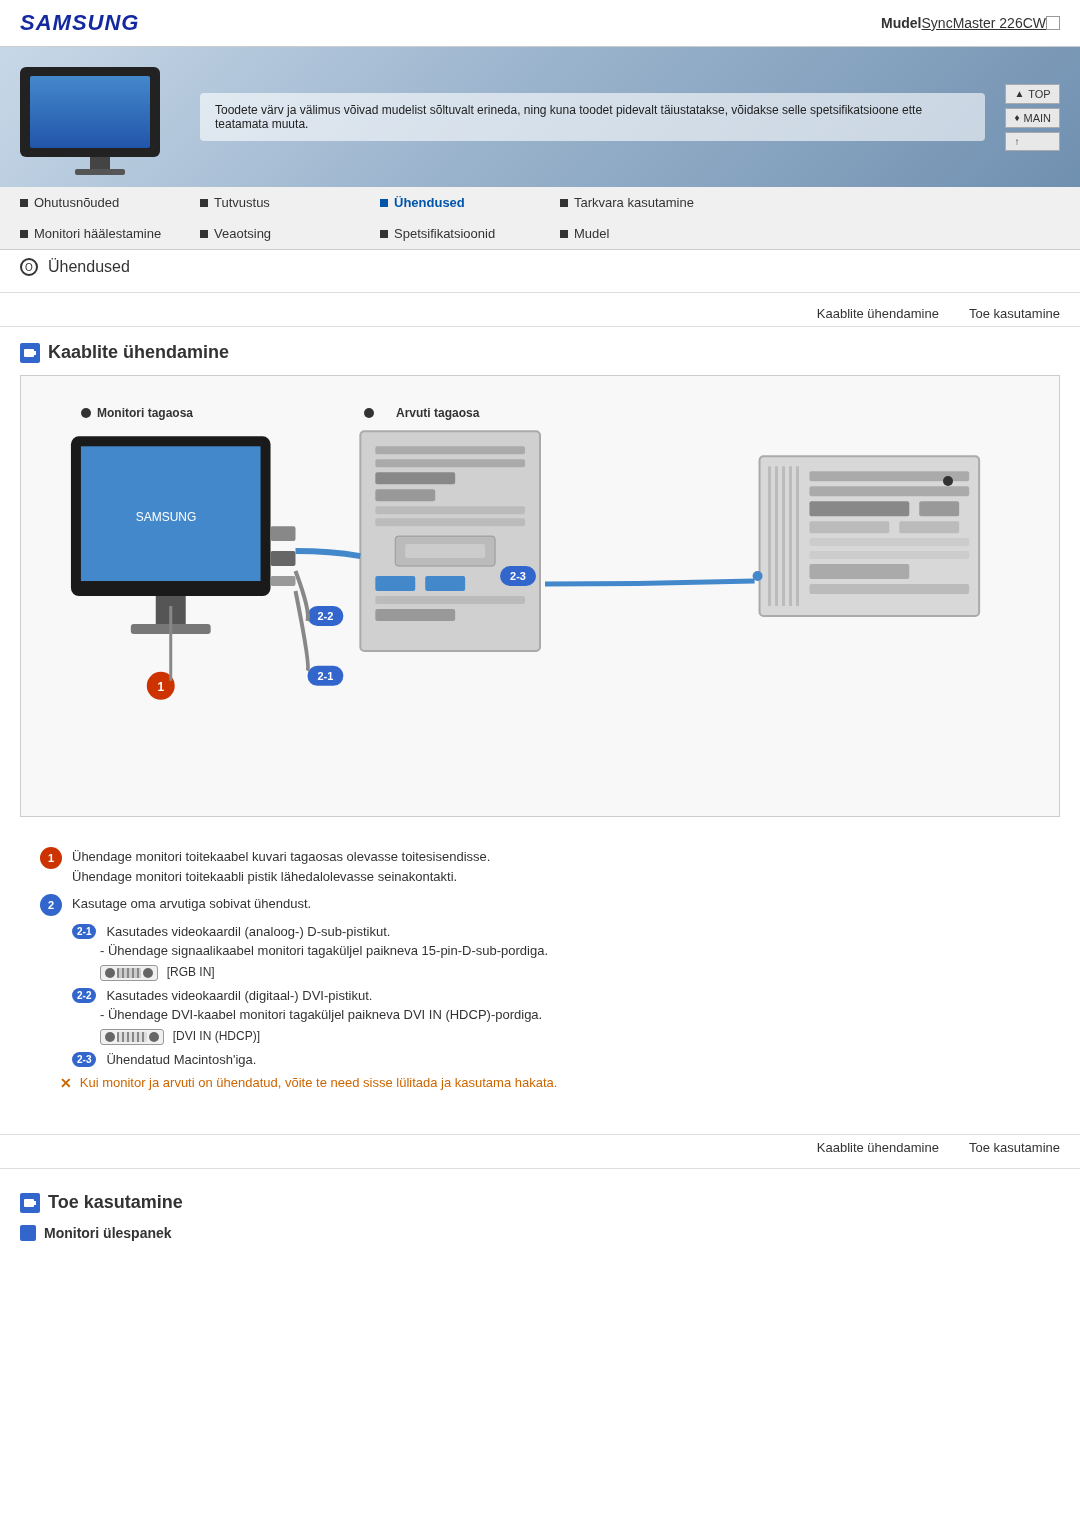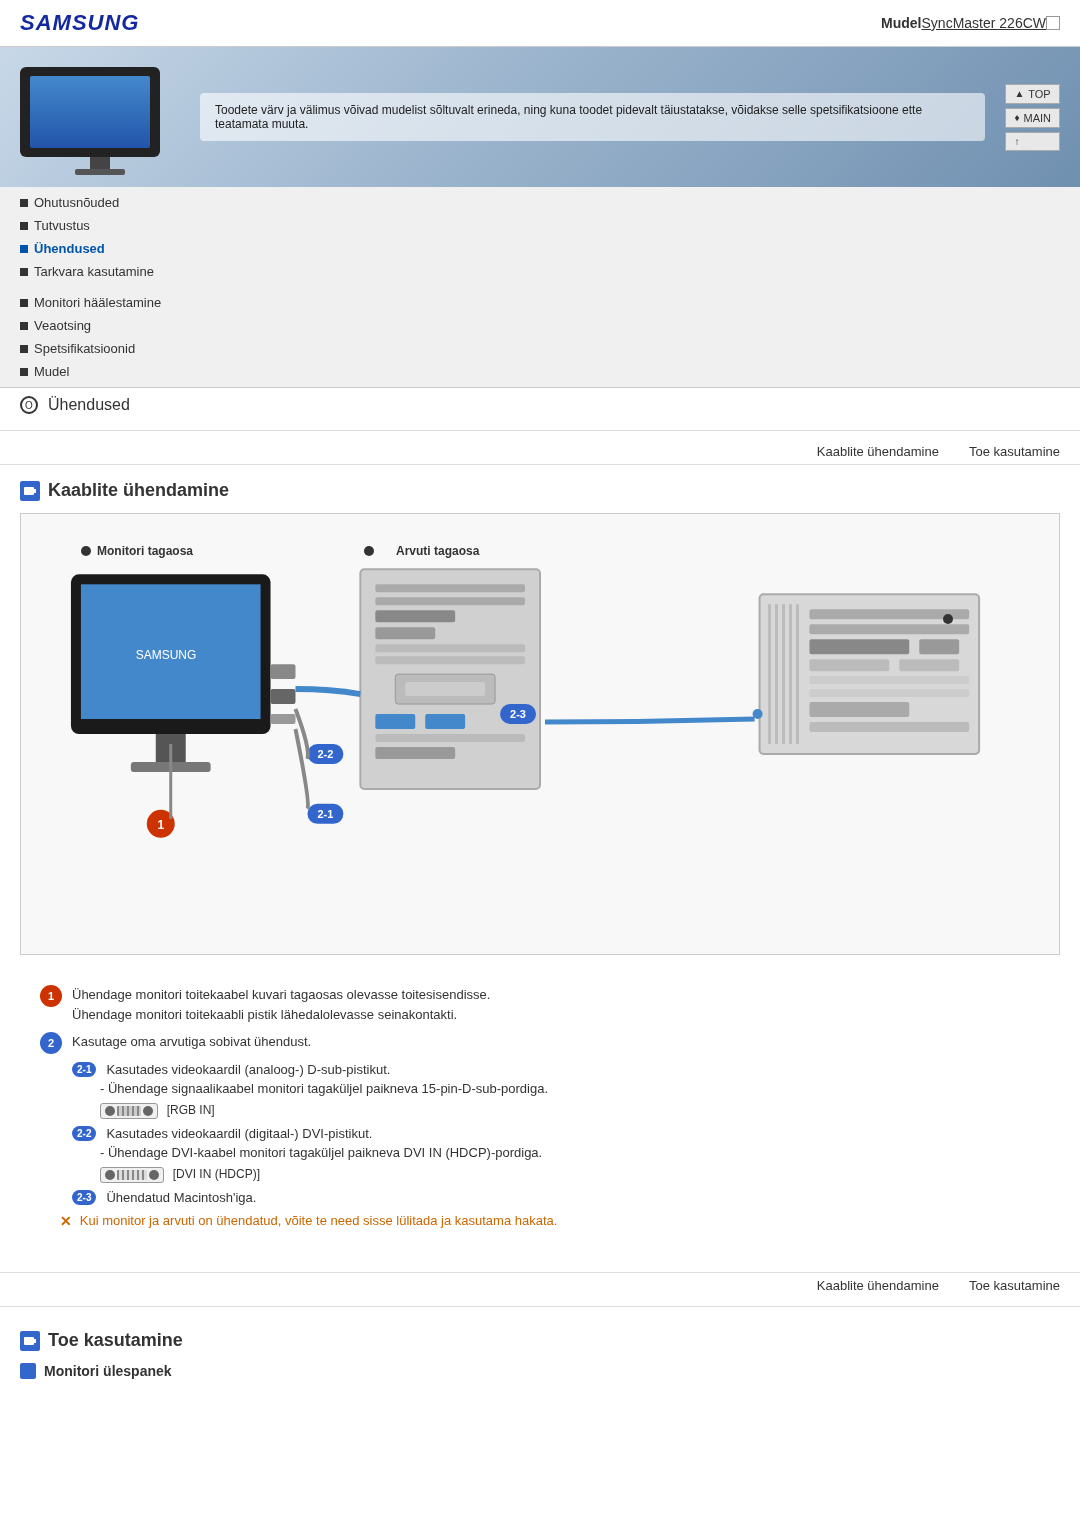--- a/index.html
+++ b/index.html
@@ -118,21 +118,20 @@
     }
 
     
     .nav-area {
       background: #f0f0f0;
       border-bottom: 1px solid #ccc;
     }
     .nav-row {
       display: flex;
       padding: 4px 20px;
-      flex-direction: column;
     }
     .nav-item {
       display: flex;
       align-items: center;
       gap: 6px;
       padding: 4px 20px 4px 0;
       font-size: 13px;
       color: #333;
       cursor: pointer;
       min-width: 180px;

